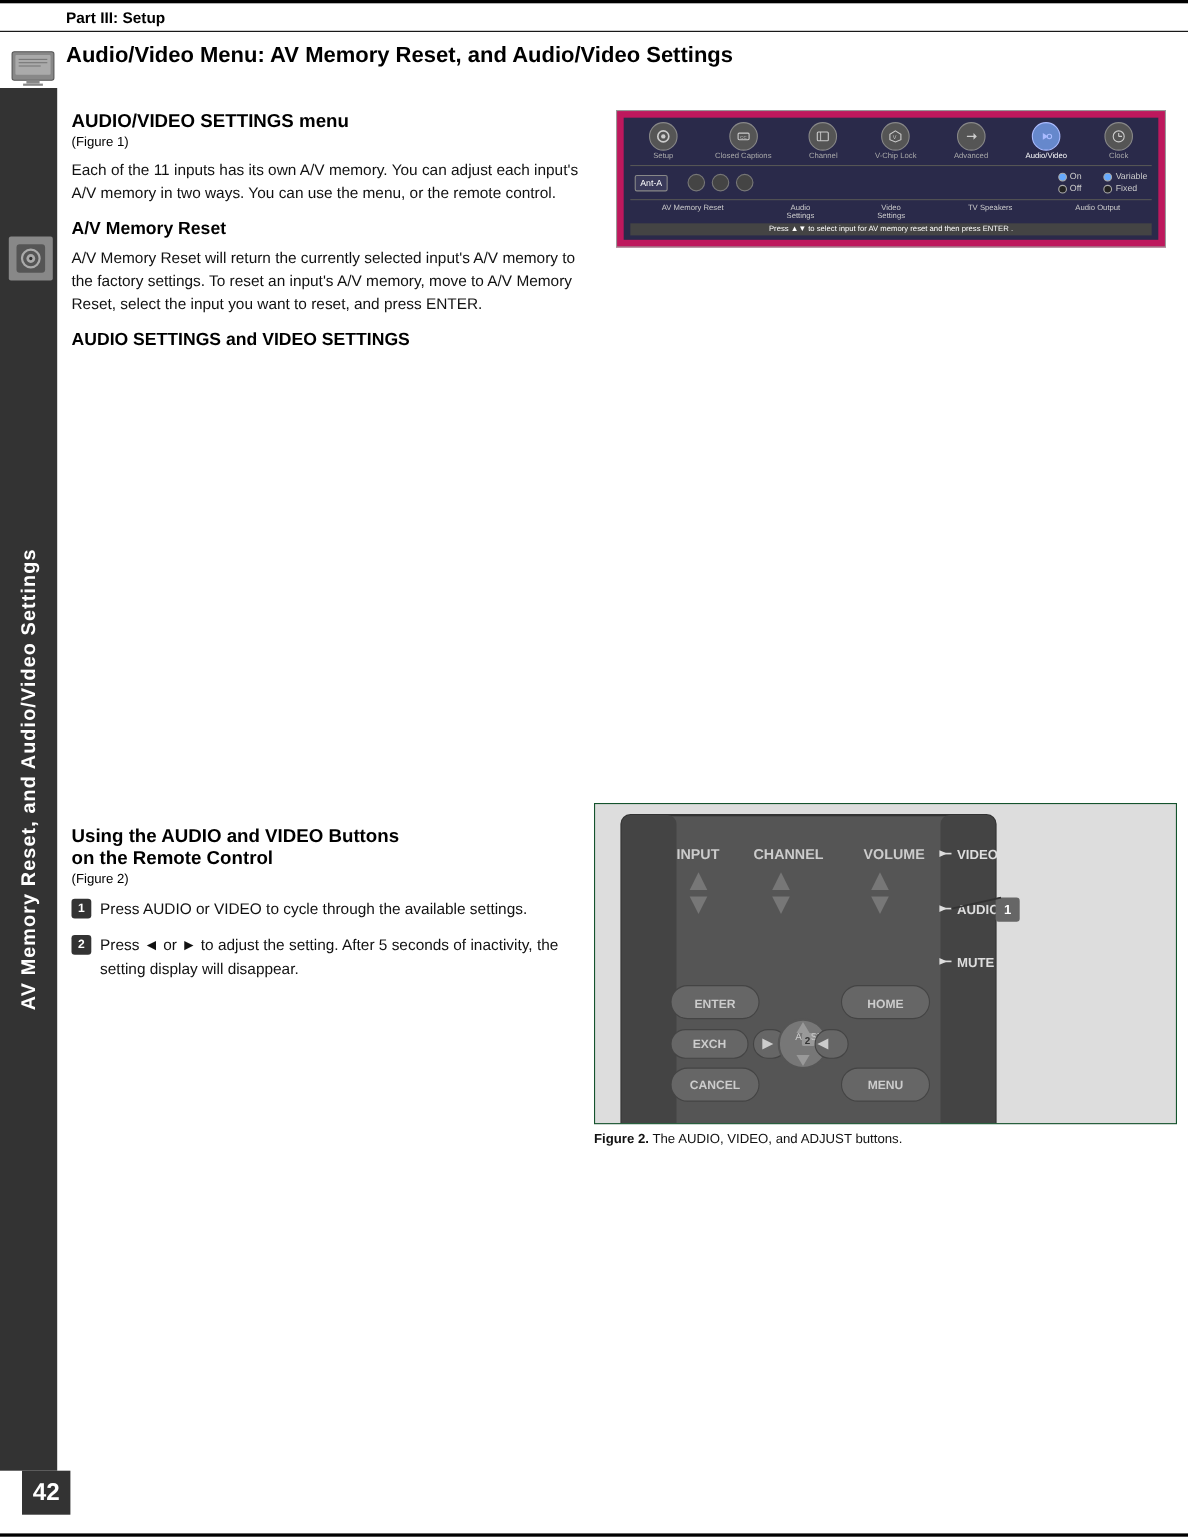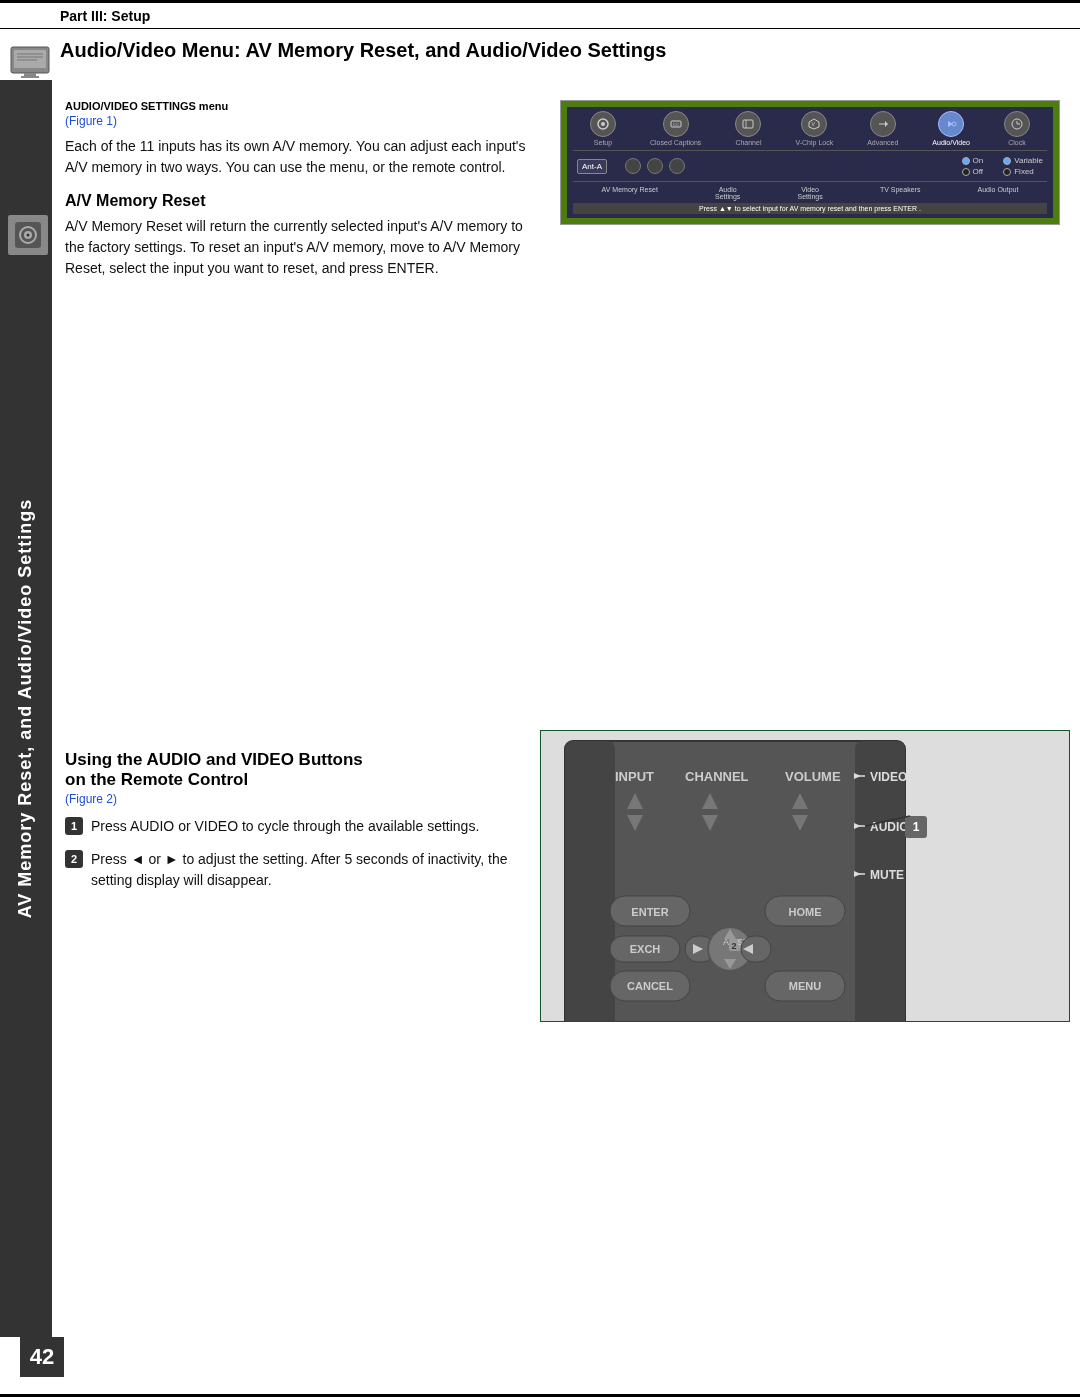--- a/index.html
+++ b/index.html
@@ -91,49 +91,49 @@
     }
 
     .content-right {
       position: absolute;
       top: 100px;
       left: 560px;
       right: 20px;
     }
 
     .section-title {
-      font-size: 11px;
+      font-size: 17px;
       font-weight: bold;
       margin-bottom: 2px;
     }
 
     .figure-label {
       font-size: 12px;
-      color: #1d4ed8;
+      color: #000000;
       margin-bottom: 8px;
     }
 
     .body-text {
       font-size: 14px;
       line-height: 1.5;
       margin-bottom: 14px;
       color: #111;
     }
 
     .section-title-2 {
       font-size: 16px;
       font-weight: bold;
       margin-bottom: 6px;
       margin-top: 10px;
     }
 
     
     .figure1-container {
       border: 1px solid #999;
-      background: #4d7c0f;
+      background: #be185d;
       padding: 6px;
       margin-bottom: 6px;
       width: 100%;
     }
 
     .figure1-inner {
       background: #2a2a4a;
       padding: 4px 6px;
     }
 
@@ -403,20 +403,21 @@
 </div>
 
 <div class="content-left">
   <div class="section-title">AUDIO/VIDEO SETTINGS menu</div>
   <div class="figure-label">(Figure 1)</div>
   <div class="body-text">Each of the 11 inputs has its own A/V memory.  You can adjust each input's A/V memory in two ways.  You can use the menu, or the remote control.</div>
 
   <div class="section-title-2">A/V Memory Reset</div>
   <div class="body-text">A/V Memory Reset will return the currently selected input's A/V memory to the factory settings.  To reset an input's A/V memory, move to A/V Memory Reset, select the input you want to reset, and press ENTER.</div>
 
+  <div class="section-title-2">AUDIO SETTINGS and VIDEO SETTINGS</div>
 </div>
 
 <div class="content-right">
   <div class="figure1-container">
     <div class="figure1-inner">
 
       <div class="menu-icons-row">
         <div class="menu-icon-item">
           <div class="menu-icon-circle">
             <svg width="14" height="14" viewBox="0 0 14 14">
@@ -619,17 +620,21 @@
       <text x="95" y="259" font-size="11" fill="#ccc" font-family="Arial" font-weight="bold" text-anchor="middle">CANCEL</text>
 
       <rect x="210" y="240" width="80" height="30" rx="15" fill="#666" stroke="#444" stroke-width="1"></rect>
       <text x="250" y="259" font-size="11" fill="#ccc" font-family="Arial" font-weight="bold" text-anchor="middle">MENU</text>
 
       <line x1="310" y1="95" x2="355" y2="85" stroke="#333" stroke-width="1.5"></line>
 
     </svg>
   </div>
 
+  <div class="figure-caption" style="margin-top:6px;">
+    <strong>Figure 2.</strong>
+    <span>  The AUDIO, VIDEO, and ADJUST buttons.</span>
+  </div>
 </div>
 
 <div class="page-number">42</div>
 
 <div class="bottom-border"></div>
 
 </body></html>

